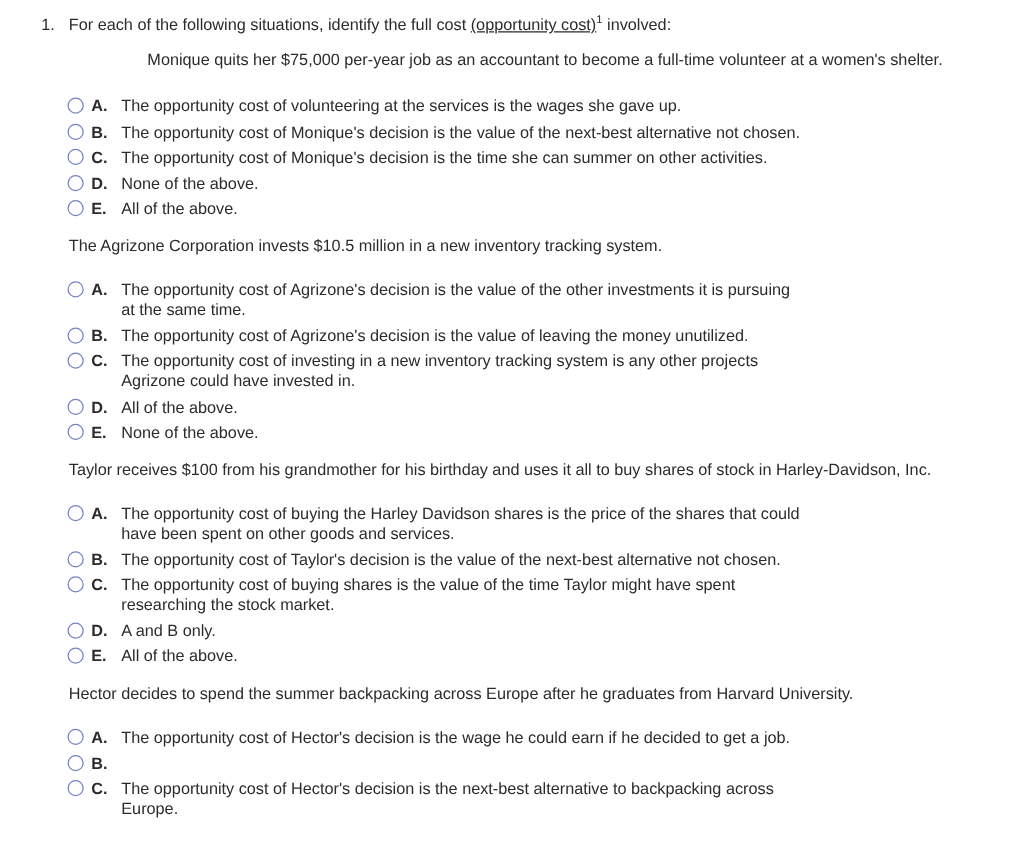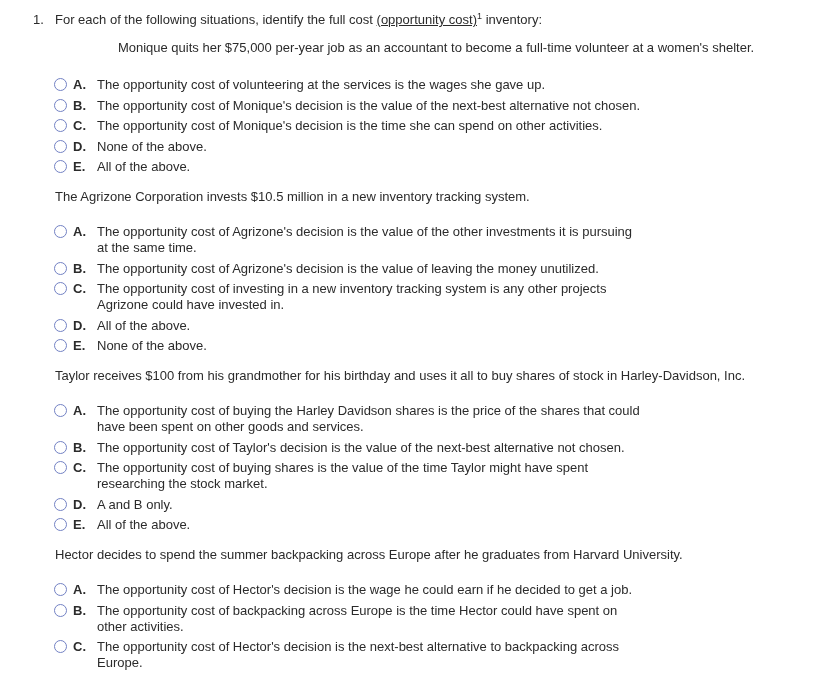--- a/index.html
+++ b/index.html
@@ -72,21 +72,21 @@
   .option-text {
     white-space: pre-line;
   }
 </style>
 </head>
 <body>
 
 <div class="page">
 
   <div class="question">
-    <span class="q-num">1.</span><span>For each of the following situations, identify the full cost </span><span class="q-link">(opportunity cost)</span><sup class="q-sup">1</sup><span> inventory:</span>
+    <span class="q-num">1.</span><span>For each of the following situations, identify the full cost </span><span class="q-link">(opportunity cost)</span><sup class="q-sup">1</sup><span> involved:</span>
   </div>
 
   <div>
   <div class="scenario">
     <div class="scenario-prompt">Monique quits her $75,000 per-year job as an accountant to become a full-time volunteer at a women's shelter.</div>
     <div class="options">
   <div class="option-row">
     <span class="radio"></span>
     <span class="option-letter">A.</span>
     <span class="option-text">The opportunity cost of volunteering at the services is the wages she gave up.</span>
@@ -94,21 +94,21 @@
 
   <div class="option-row">
     <span class="radio"></span>
     <span class="option-letter">B.</span>
     <span class="option-text">The opportunity cost of Monique's decision is the value of the next-best alternative not chosen.</span>
   </div>
 
   <div class="option-row">
     <span class="radio"></span>
     <span class="option-letter">C.</span>
-    <span class="option-text">The opportunity cost of Monique's decision is the time she can spend on other activities.</span>
+    <span class="option-text">The opportunity cost of Monique's decision is the time she can summer on other activities.</span>
   </div>
 
   <div class="option-row">
     <span class="radio"></span>
     <span class="option-letter">D.</span>
     <span class="option-text">None of the above.</span>
   </div>
 
   <div class="option-row">
     <span class="radio"></span>
@@ -197,22 +197,20 @@
     <div class="options">
   <div class="option-row">
     <span class="radio"></span>
     <span class="option-letter">A.</span>
     <span class="option-text">The opportunity cost of Hector's decision is the wage he could earn if he decided to get a job.</span>
   </div>
 
   <div class="option-row">
     <span class="radio"></span>
     <span class="option-letter">B.</span>
-    <span class="option-text">The opportunity cost of backpacking across Europe is the time Hector could have spent on
-other activities.</span>
   </div>
 
   <div class="option-row">
     <span class="radio"></span>
     <span class="option-letter">C.</span>
     <span class="option-text">The opportunity cost of Hector's decision is the next-best alternative to backpacking across
 Europe.</span>
   </div>
 </div>
   </div>

